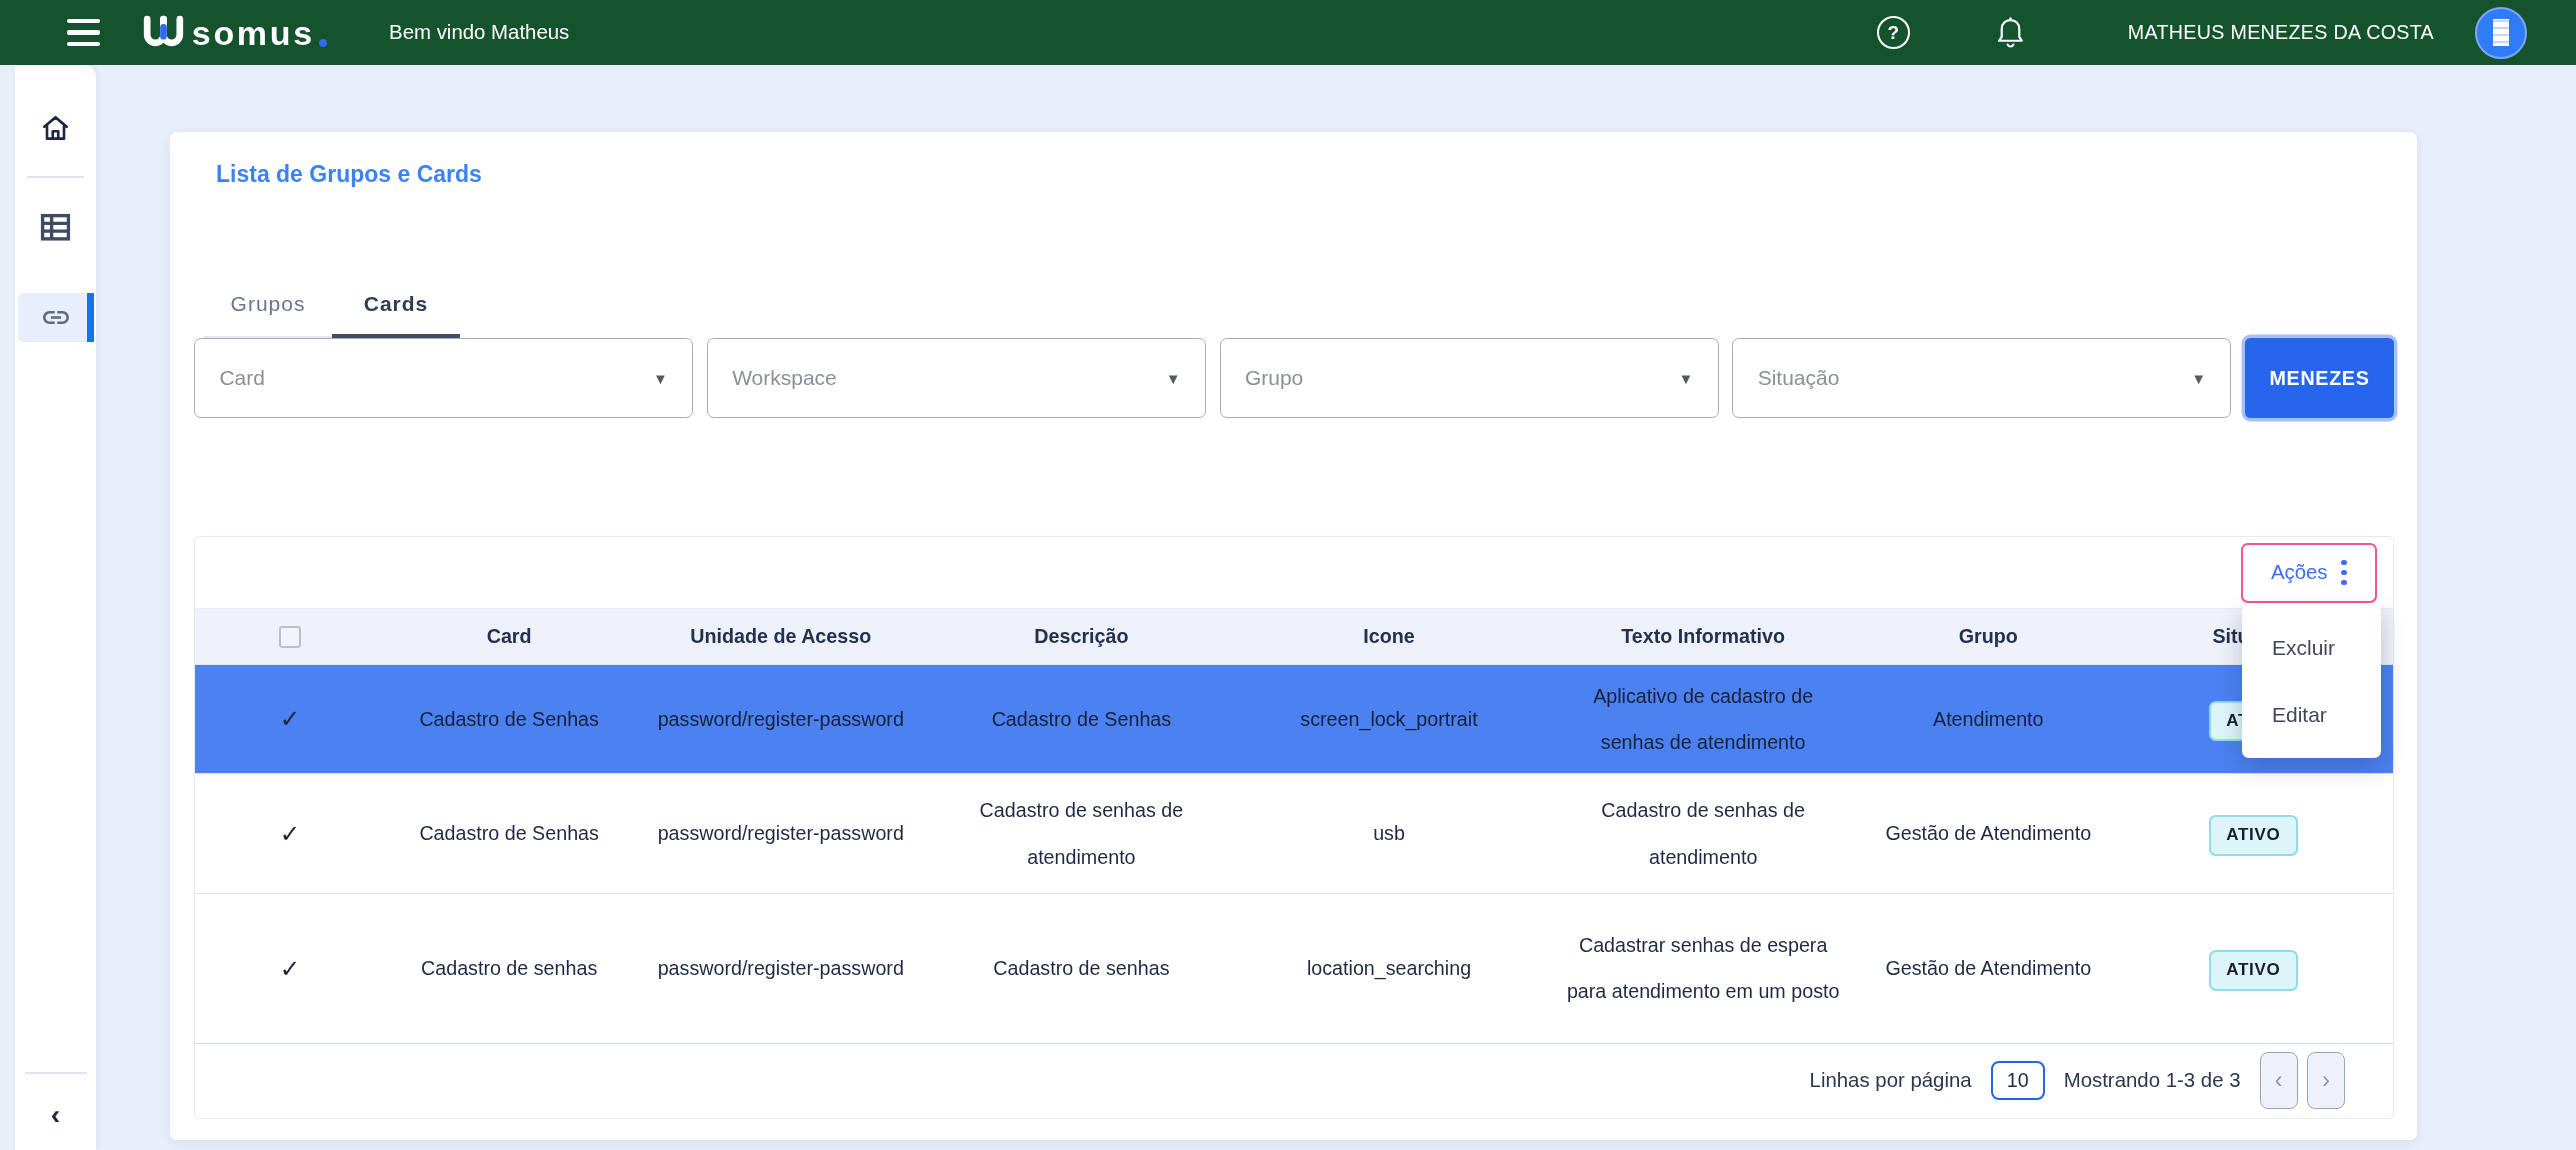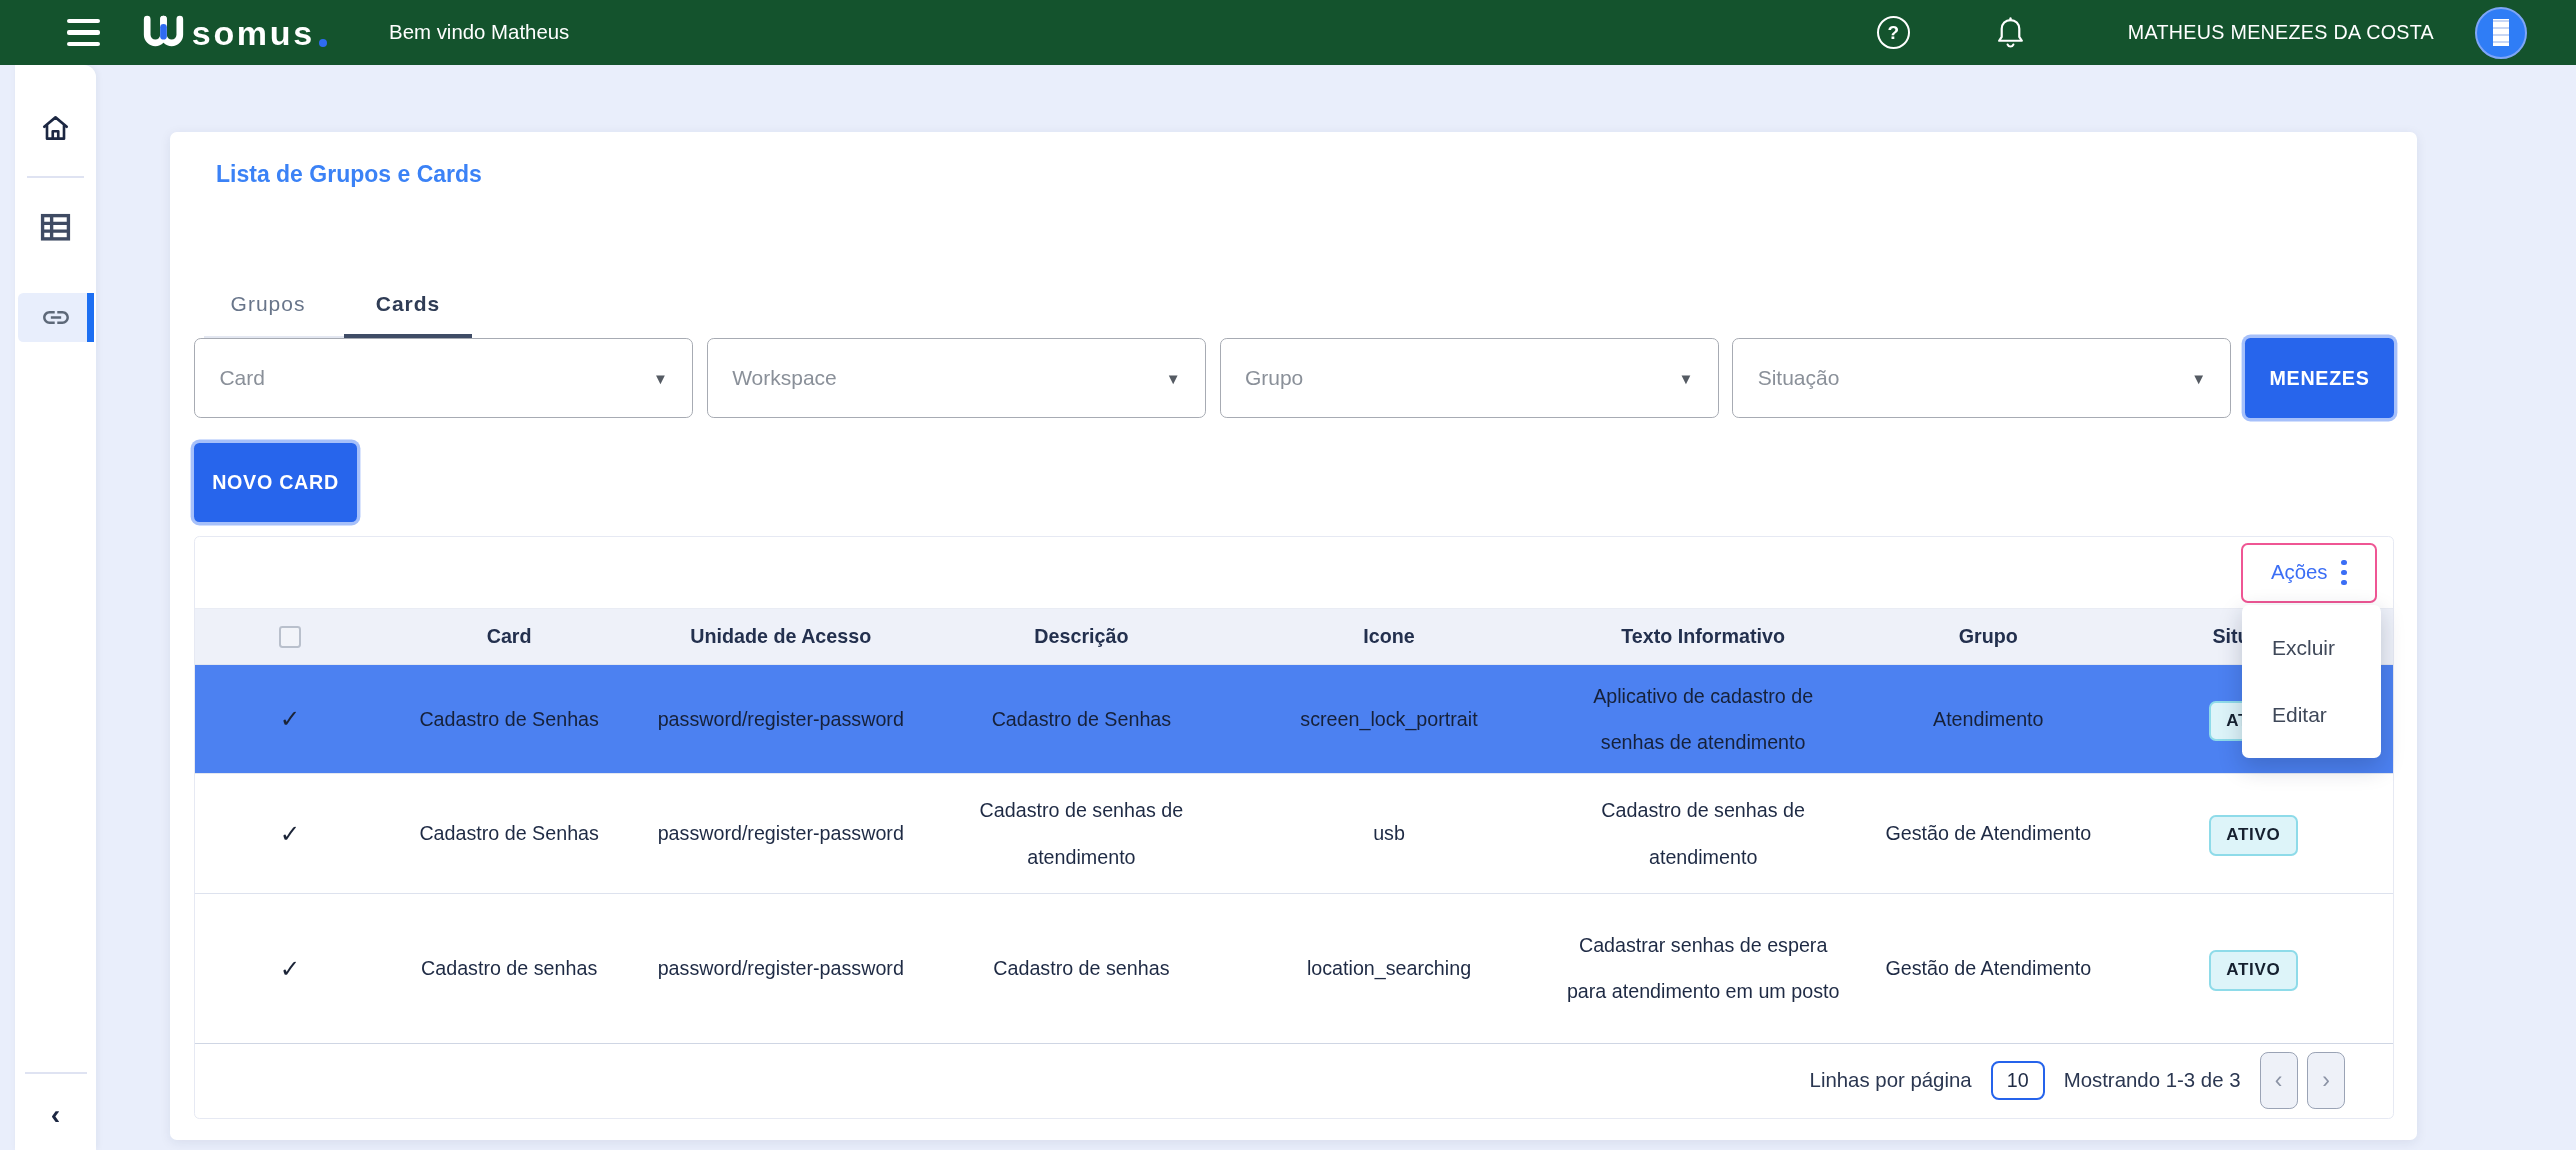--- a/index.html
+++ b/index.html
@@ -60,21 +60,21 @@
   .collapse { position:absolute; top:1029px; left:0; width:100%; height:41px;
     display:flex; align-items:center; justify-content:center; color:#1c2742;
     font-size:28.5px; font-weight:700; cursor:pointer; }
 
   
   .card { position:absolute; left:170px; top:132px; width:2247px; height:1008px;
     background:#fff; border-radius:6.8px; box-shadow:0 2.7px 12.2px rgba(25,39,80,.08); }
   .page-title { position:absolute; left:46px; top:28.5px; font-size:23px;
     font-weight:600; color:#3b82f6; }
   .tabs { position:absolute; left:34px; top:139px; display:flex;
-    border-bottom:2px solid #e3e7f1;gap:12px; }
+    border-bottom:2px solid #e3e7f1; }
   .tab { min-width:128px; height:65px; display:flex; align-items:center;
     justify-content:center; font-size:21px; letter-spacing:1px; color:#68758a;
     cursor:pointer; position:relative; padding:0 13.6px; }
   .tab.active { color:#2f3c55; font-weight:700; }
   .tab.active::after { content:""; position:absolute; left:0; right:0; bottom:-2px;
     height:4.1px; background:#3f4c66; }
 
   
   .filters { position:absolute; left:24px; top:206px; width:2200px; display:flex; gap:13.6px; }
   .select { flex:1; height:80px; border:1.4px solid #a7abb3; border-radius:6.8px;
@@ -218,21 +218,20 @@
         <span class="ph">Grupo</span>
         <span class="caret">▼</span>
       </div>
       <div class="select">
         <span class="ph">Situação</span>
         <span class="caret">▼</span>
       </div>
       <button class="btn-blue filter-btn">MENEZES</button>
   </div>
 
-  <button class="btn-blue newcard-btn">NOVO CARD</button>
 
   <div class="table-wrap">
     <div class="toolbar">
       <div class="actions-btn">
         <span class="lbl">Ações</span>
         <span class="kebab">
             <i></i>
             <i></i>
             <i></i>
           </span>

